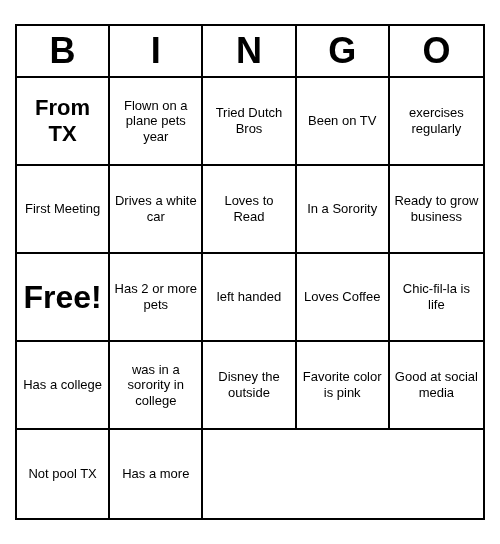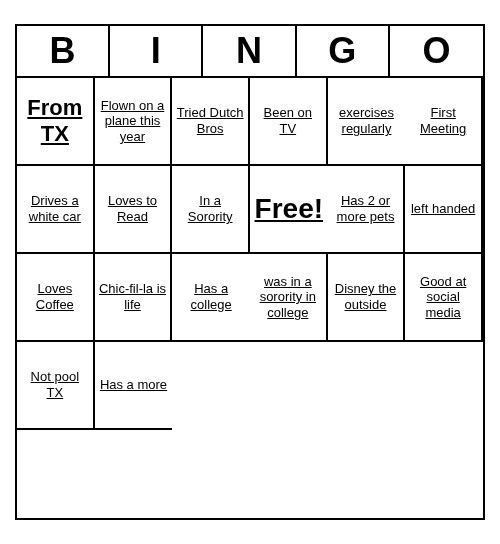--- a/index.html
+++ b/index.html
@@ -36,23 +36,22 @@
       padding: 4px 0;
       border-right: 2px solid #000;
     }
 
     .bingo-header-cell:last-child {
       border-right: none;
     }
 
     .bingo-grid {
       display: grid;
-      grid-template-columns: repeat(6, 1fr);
+      grid-template-columns: repeat(5, 1fr);
       grid-template-rows: repeat(5, 88px);
-      text-decoration: underline;
     }
 
     .bingo-cell {
       border-right: 2px solid #000;
       border-bottom: 2px solid #000;
       display: flex;
       align-items: center;
       justify-content: center;
       text-align: center;
       padding: 4px;
@@ -67,52 +66,54 @@
     .bingo-cell:nth-child(n+21) {
       border-bottom: none;
     }
 
     .bingo-cell.large-text {
       font-size: 22px;
       font-weight: bold;
     }
 
     .bingo-cell.free-space {
-      font-size: 28px;
+      font-size: 32px;
       font-weight: bold;
     }
   </style>
 </head>
 <body>
 
 <div class="bingo-card">
   <div class="bingo-header">
 
   <div class="bingo-header-cell">B</div>
       <div class="bingo-header-cell">I</div>
       <div class="bingo-header-cell">N</div>
       <div class="bingo-header-cell">G</div>
       <div class="bingo-header-cell">O</div>
     </div>
   <div class="bingo-grid">
 
   <div class="bingo-cell large-text">From TX</div>
-      <div class="bingo-cell">Flown on a plane this year</div>
+      <div class="bingo-cell">Flown on a plane pets year</div>
       <div class="bingo-cell">Tried Dutch Bros</div>
       <div class="bingo-cell">Been on TV</div>
       <div class="bingo-cell">exercises regularly</div>
       <div class="bingo-cell">First Meeting</div>
       <div class="bingo-cell">Drives a white car</div>
       <div class="bingo-cell">Loves to Read</div>
       <div class="bingo-cell">In a Sorority</div>
+      <div class="bingo-cell">Ready to grow business</div>
       <div class="bingo-cell free-space">Free!</div>
       <div class="bingo-cell">Has 2 or more pets</div>
       <div class="bingo-cell">left handed</div>
       <div class="bingo-cell">Loves Coffee</div>
       <div class="bingo-cell">Chic-fil-la is life</div>
       <div class="bingo-cell">Has a college</div>
       <div class="bingo-cell">was in a sorority in college</div>
       <div class="bingo-cell">Disney the outside</div>
+      <div class="bingo-cell">Favorite color is pink</div>
       <div class="bingo-cell">Good at social media</div>
       <div class="bingo-cell">Not pool TX</div>
       <div class="bingo-cell">Has a more</div>
     </div>
 </div>
 
 </body></html>

